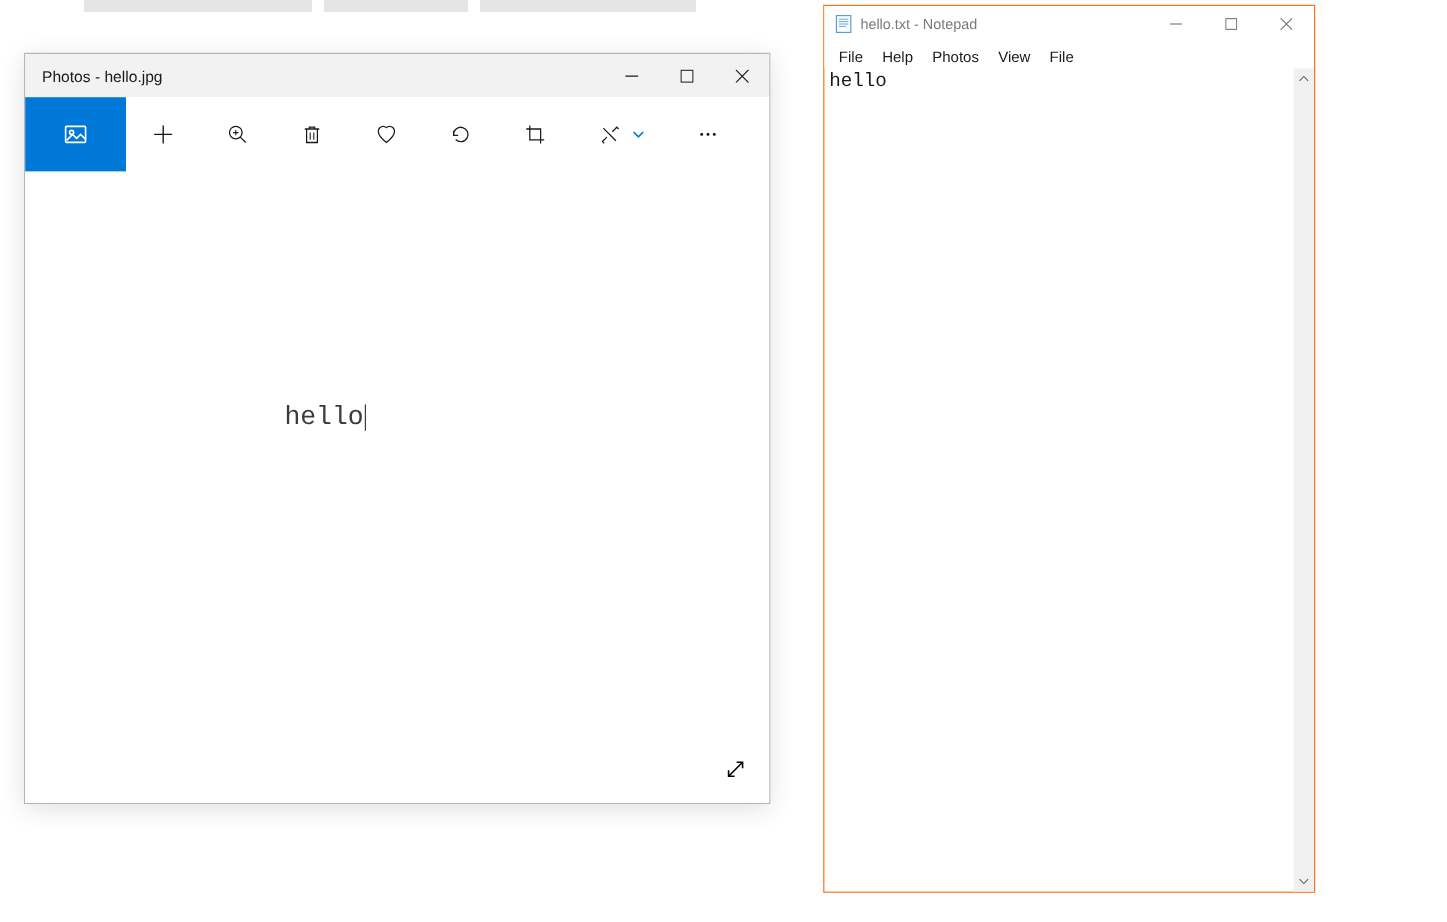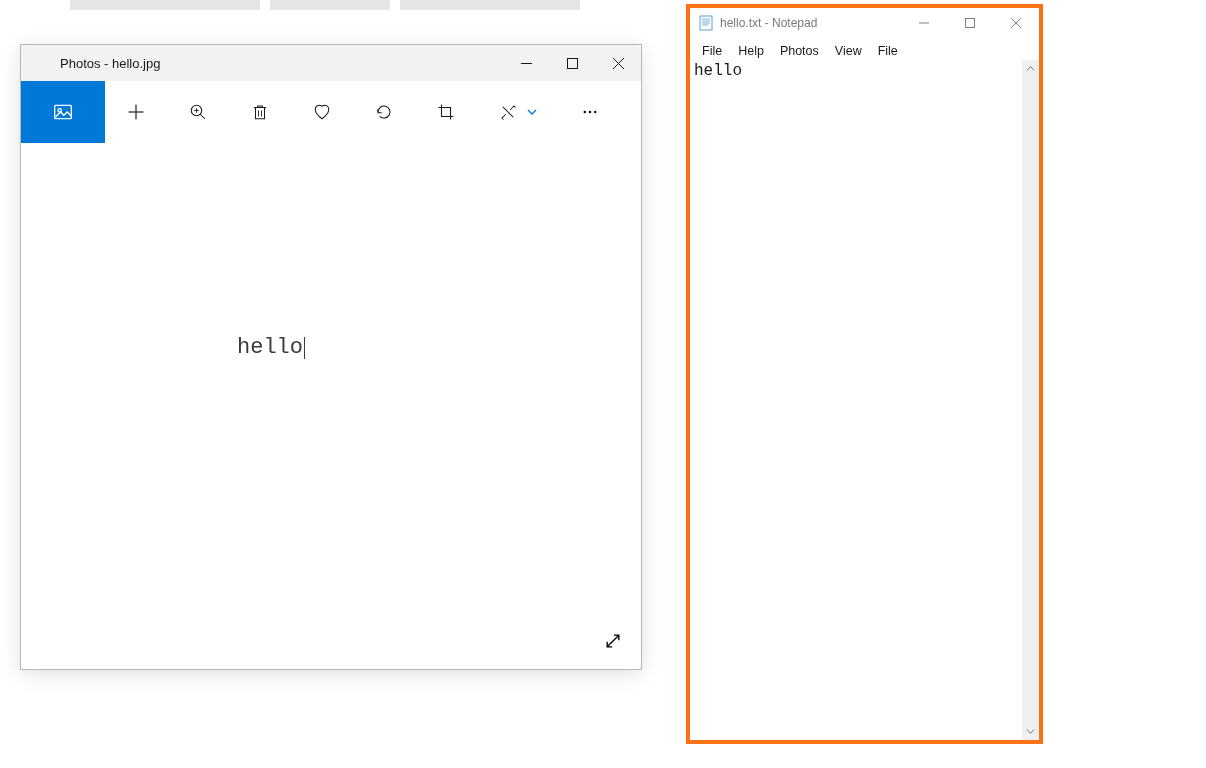--- a/index.html
+++ b/index.html
@@ -32,21 +32,21 @@
     }
     .photos-titlebar {
       height: 36px;
       background: #f2f2f2;
       display: flex;
       align-items: center;
       padding-left: 14px;
       color: #1a1a1a;
       font-size: 13px;
     }
-    .photos-title { flex: 1; margin-left: 25px; }
+    .photos-title { flex: 1; }
     .win-ctrls {
       display: flex;
       height: 100%;
     }
     .win-btn {
       width: 46px;
       height: 100%;
       display: flex;
       align-items: center;
       justify-content: center;
@@ -113,24 +113,24 @@
       width: 28px;
       height: 28px;
       display:flex;align-items:center;justify-content:center;
     }
     .fullscreen-btn svg{width:20px;height:20px;}
     
     .notepad-window {
       position: absolute;
       left: 686px;
       top: 4px;
-      width: 357px;
+      width: 410px;
       height: 740px;
       background: #ffffff;
-      border: 4px solid #f97316;
+      border: 1px solid #f97316;
       display: flex;
       flex-direction: column;
     }
     .np-titlebar {
       height: 30px;
       background: #fff;
       display: flex;
       align-items: center;
       padding-left: 8px;
       color: #7a7a7a;

